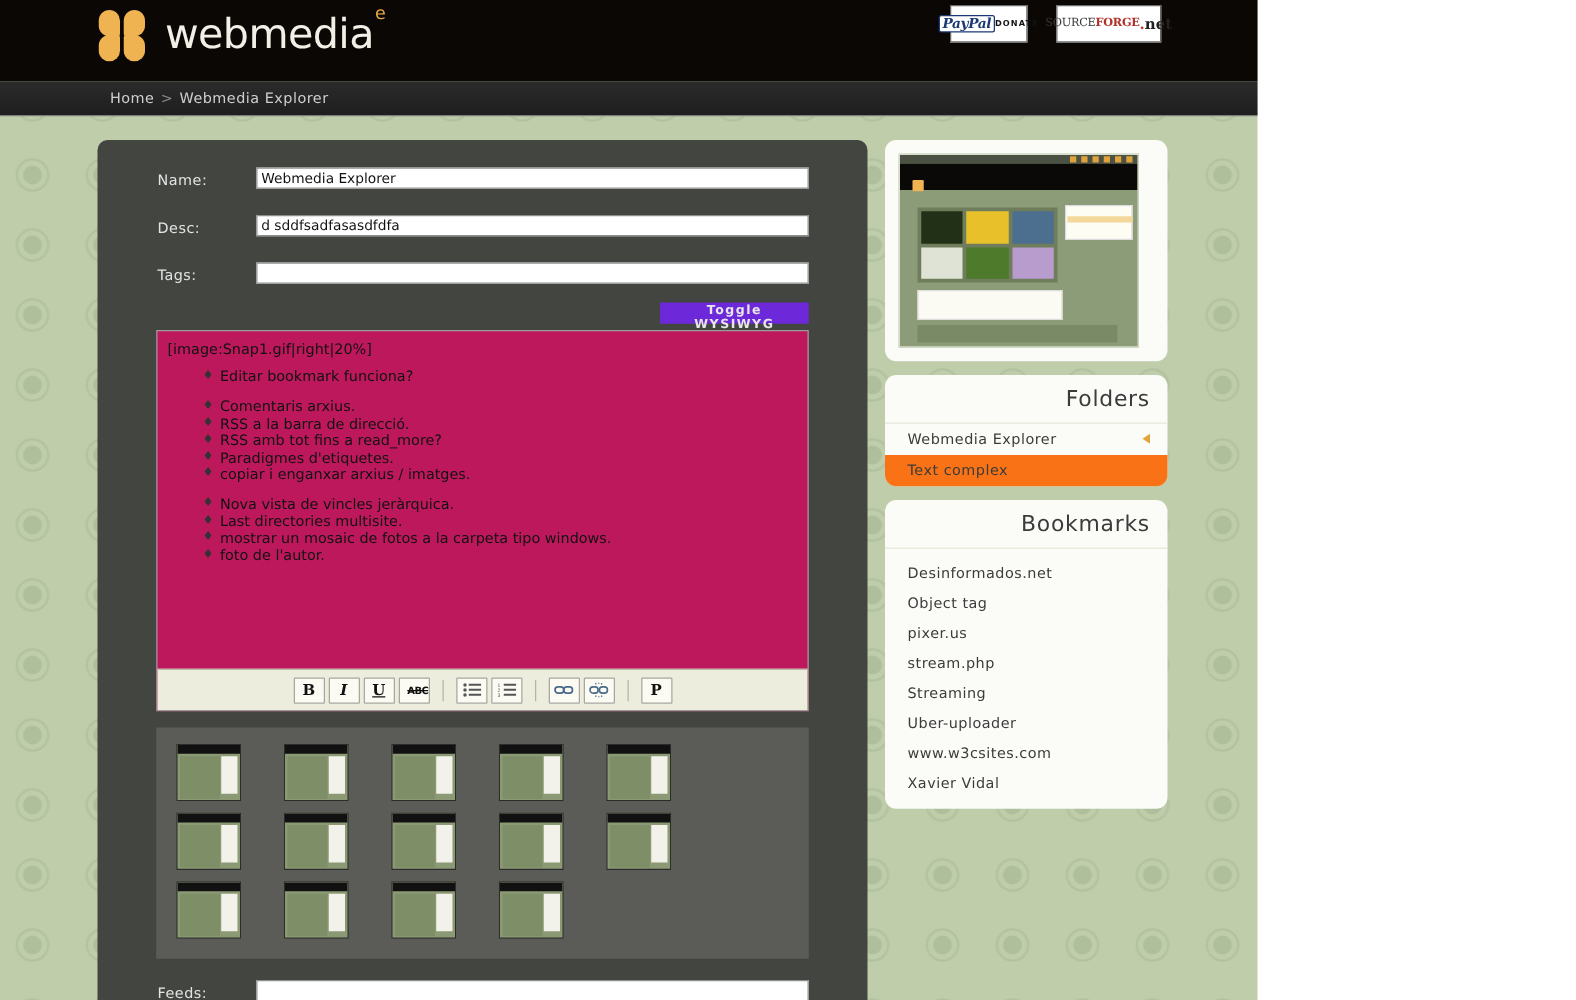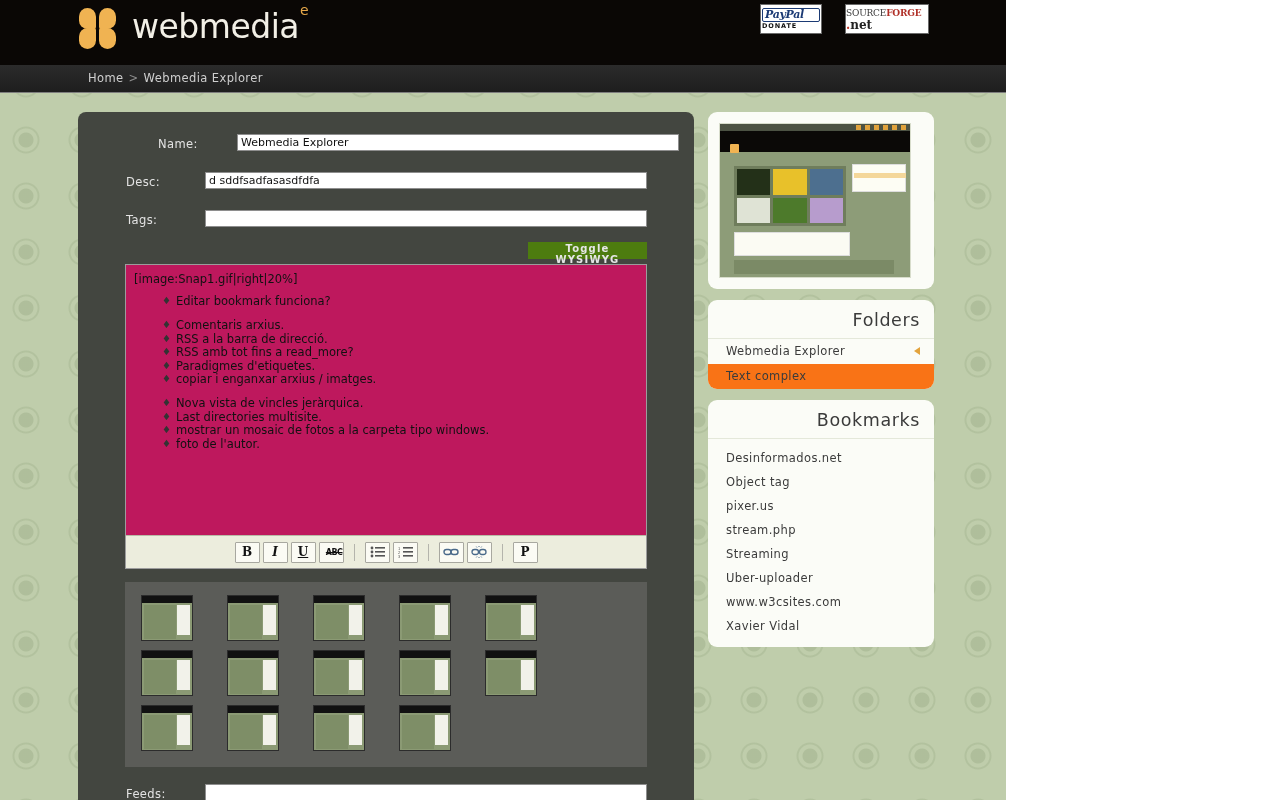--- a/index.html
+++ b/index.html
@@ -38,21 +38,21 @@
   .petal.br { left:21px; top:20px;border-radius:2px 9px 9px 9px; }
   #logo-text {
     color:#f2efe6; font-size:33px; letter-spacing:-0.5px;
     font-family:"DejaVu Sans", sans-serif; font-weight:400;
     position:relative; top:-2px;
   }
   #logo-sup { color:#e8a94a; font-size:14px; vertical-align:super; position:relative; top:-11px; left:1px; }
 
   .badge {
     position:absolute; top:4px; background:#fff; border:1px solid #6a6a6a;
-    display:flex; flex-direction:column; justify-content:center;
+    display:flex; flex-direction:row; align-items:center; justify-content:center;
   }
   #paypal-badge { left:760px; width:62px; height:30px; padding:1px; }
   #pp-top {
     font-family:"DejaVu Serif", serif; font-style:italic; font-weight:bold;
     font-size:11px; color:#1b3a74; letter-spacing:-0.3px; line-height:12px;
     border:1px solid #1b3a74; border-radius:2px; padding:0 2px; background:#fff;
   }
   #pp-bot { font-size:6.5px; font-weight:bold; color:#111; letter-spacing:0.9px; line-height:9px; }
   #sf-badge { left:845px; width:84px; height:30px; }
   #sf-top { font-family:"DejaVu Serif", serif; font-size:9px; color:#3a3a3a; letter-spacing:-0.2px; line-height:11px; }
@@ -98,21 +98,21 @@
   }
   .form-input {
     position:absolute; left:127px; width:442px; height:17px;
     background:#fff; border:1px solid #8e8e8e; outline:none;
     font-family:"DejaVu Sans", sans-serif; font-size:11px; color:#111;
     padding:0 3px;
   }
 
   #toggle-wysiwyg {
     position:absolute; left:450px; top:130px; width:119px; height:17px;
-    background:#4d7c0f; border:none; color:#e6e6e6;
+    background:#6d28d9; border:none; color:#e6e6e6;
     font-size:10px; font-weight:bold; letter-spacing:1.2px;
     font-family:"DejaVu Sans", sans-serif; cursor:pointer;
   }
 
   
   #editor-wrap {
     position:absolute; left:47px; top:152px; width:522px; height:305px;
     border:1px solid #9c9c9c; background:#be185d;
   }
   #editor-body { padding:6px 8px 0 8px; height:270px; overflow:hidden; }
@@ -252,21 +252,21 @@
     <div id="crumbs">
       <a href="#" id="crumb-home">Home</a><span class="sep">&gt;</span><span>Webmedia Explorer</span>
     </div>
     <input id="search-box" type="text" placeholder="" style="">
     <span id="search-icon">🔍</span>
     <button id="search-btn">Search</button>
   </div>
 
   <div id="main-panel">
 
-    <div class="form-row" style="top:22px;margin-left:32px;">
+    <div class="form-row" style="top:22px;">
       <div class="form-label">Name:</div>
       <input class="form-input" type="text" value="Webmedia Explorer" style="">
     </div>
 
     <div class="form-row" style="top:60px;">
       <div class="form-label">Desc:</div>
       <input class="form-input" type="text" value="d sddfsadfasasdfdfa" style="">
     </div>
 
     <div class="form-row" style="top:98px;">

